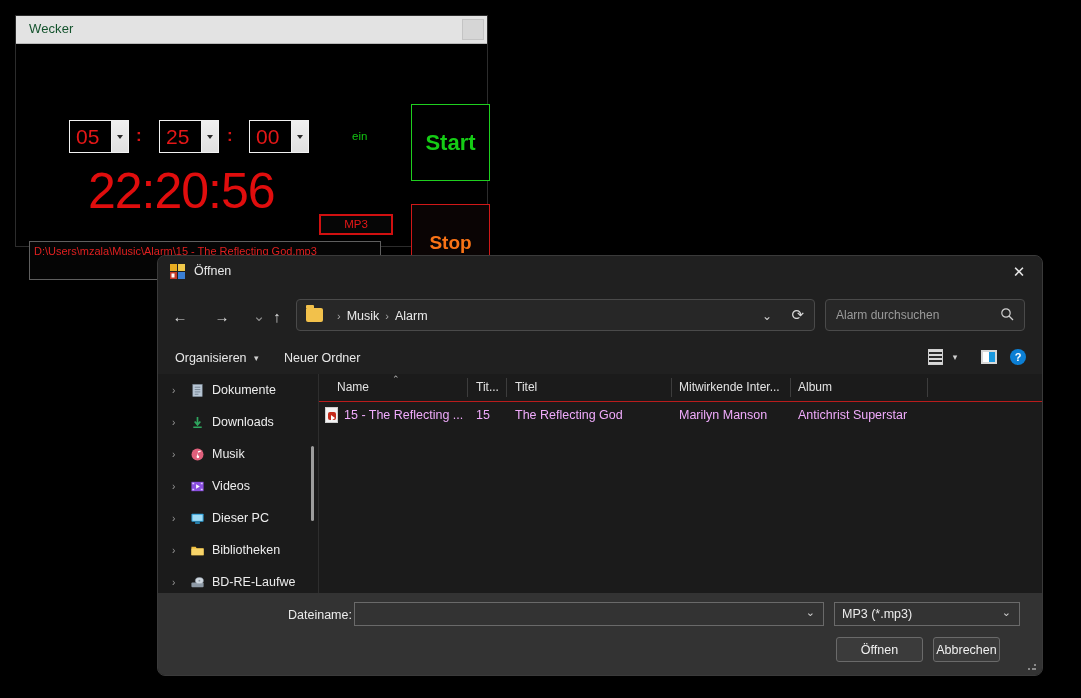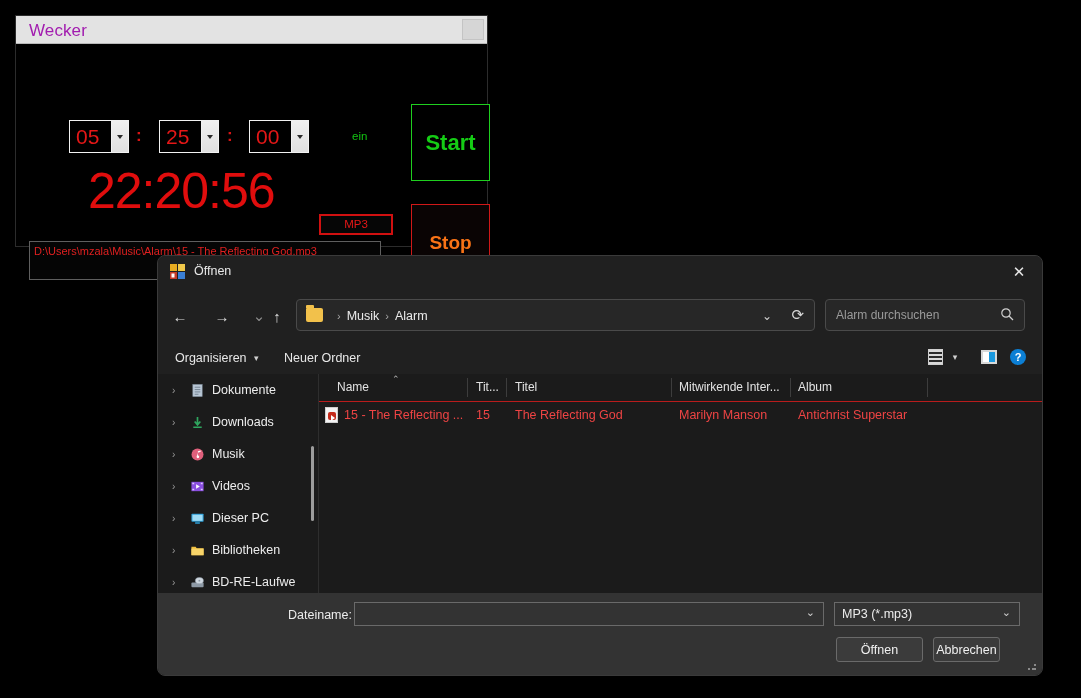--- a/index.html
+++ b/index.html
@@ -35,22 +35,22 @@
     width: 100%;
     height: 28px;
     background: #e3e3e3;
     border-bottom: 1px solid #b8b8b8;
     box-sizing: border-box;
   }
   .wecker-title {
     position: absolute;
     left: 13px;
     top: 5px;
-    font-size: 17px;
-    color: #a21caf;
+    font-size: 13px;
+    color: #14532d;
     letter-spacing: 0.1px;
   }
   .wecker-sysbtn {
     position: absolute;
     right: 3px;
     top: 3px;
     width: 22px;
     height: 21px;
     background: #d6d6d6;
     border: 1px solid #c4c4c4;
@@ -468,21 +468,21 @@
     font-size: 9px;
   }
   .filerow {
     position: relative;
     height: 28px;
   }
   .filerow .cell {
     position: absolute;
     top: 6px;
     font-size: 12.5px;
-    color: #ef4444;
+    color: #f0abfc;
     white-space: nowrap;
   }
   .mp3-file-ico {
     position: absolute;
     left: 6px;
     top: 5px;
     width: 13px;
     height: 16px;
     background: #f4f4f4;
     border: 1px solid #cfcfcf;

